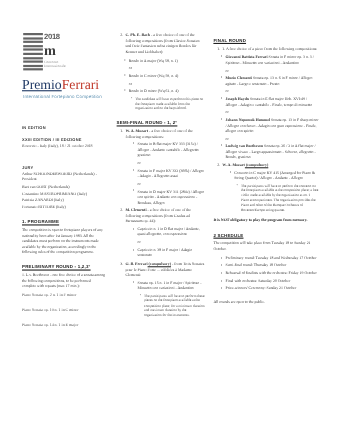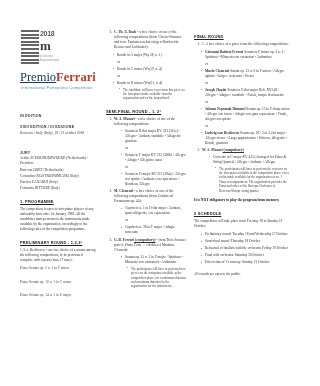--- a/index.html
+++ b/index.html
@@ -37,21 +37,21 @@
   .logo-glyph{
     position:absolute;left:19px;top:9px;font-family:"Liberation Serif",serif;
     font-size:13px;font-weight:bold;color:#3d3d3d;line-height:13px;
   }
   .logo-sub{
     position:absolute;left:19px;top:24px;font-size:3.2px;color:#8a8a8a;
     letter-spacing:.1px;
   }
   .wordmark{font-size:12.5px;line-height:13px;margin:0 0 1px 0;white-space:nowrap;}
   .wm-a{color:#1f3864;font-family:"Liberation Serif",serif;text-decoration:underline;}
-  .wm-b{color:#c0392b;font-family:"Liberation Serif",serif;font-weight:bold;}
+  .wm-b{color:#c0392b;font-family:"Liberation Serif",serif;font-weight:normal;}
   .wordmark-sub{
     font-size:4.1px;color:#5b8fb0;letter-spacing:.15px;margin:0 0 0 1px;
     font-family:"Liberation Sans",sans-serif;
   }
 
   
   .lbl{font-size:3.6px;font-weight:bold;letter-spacing:.25px;color:#3a3a3a;
        font-family:"Liberation Sans",sans-serif;margin:7px 0 1.5px 0;text-transform:uppercase;}
   .val{font-size:3.6px;line-height:5.2px;color:#3a3a3a;margin:0 0 1px 0;}
   .gap{height:7px;}

